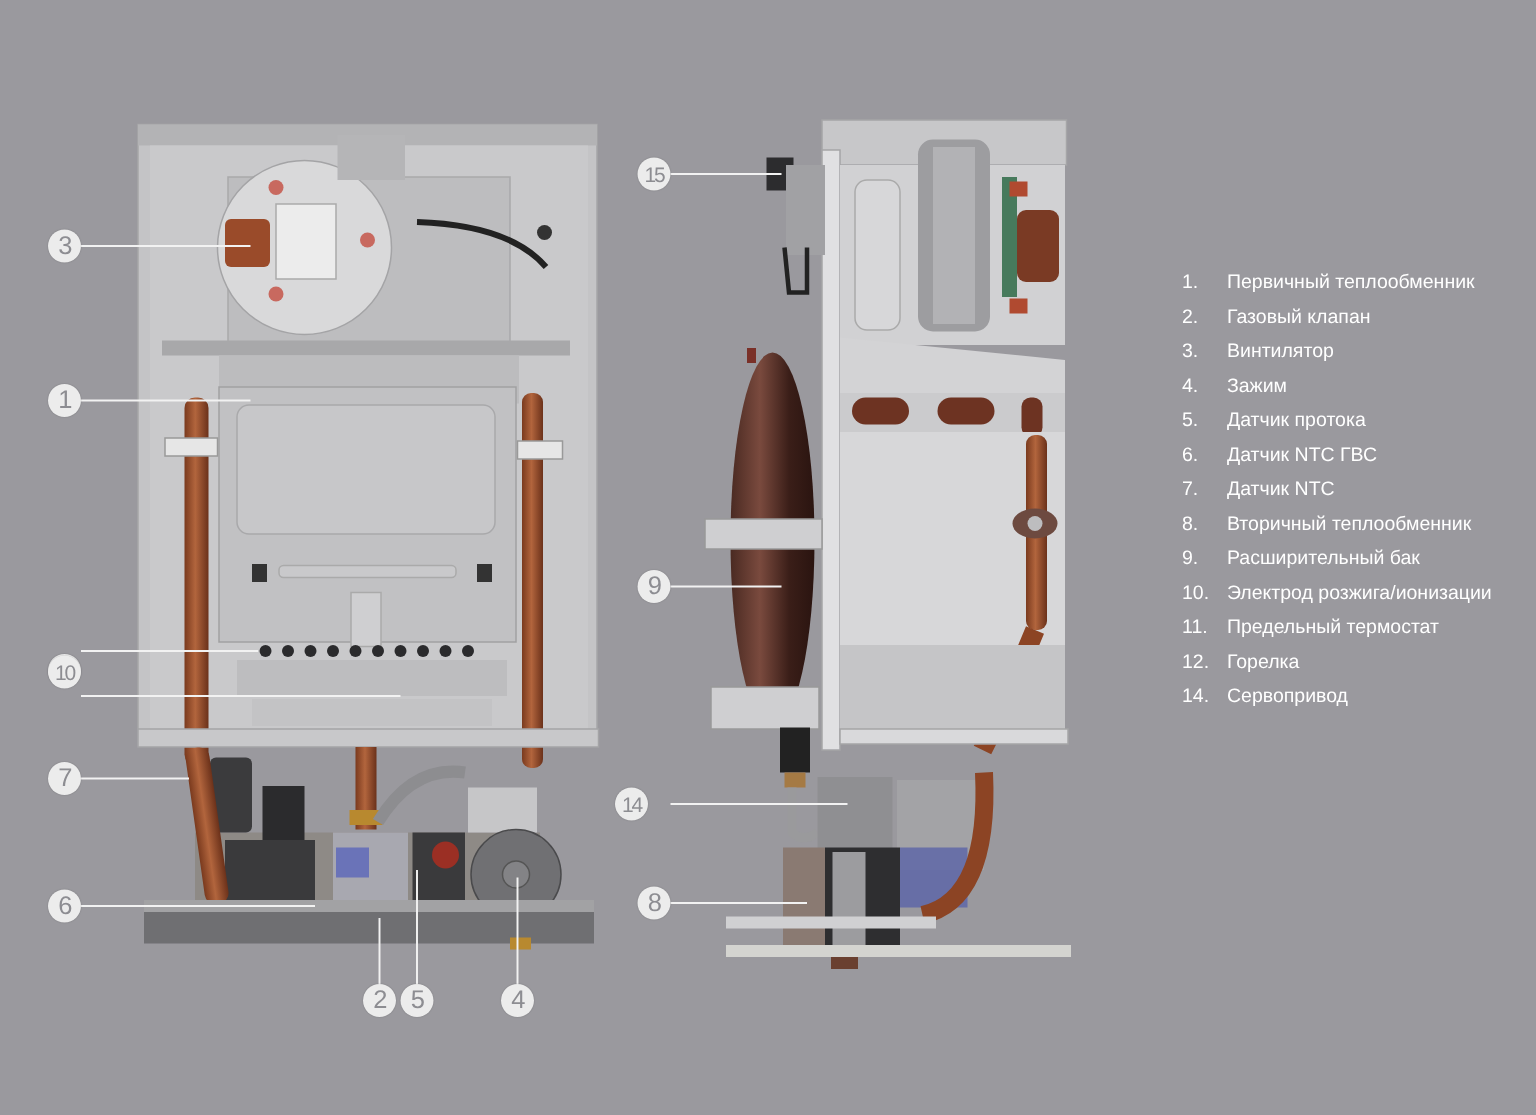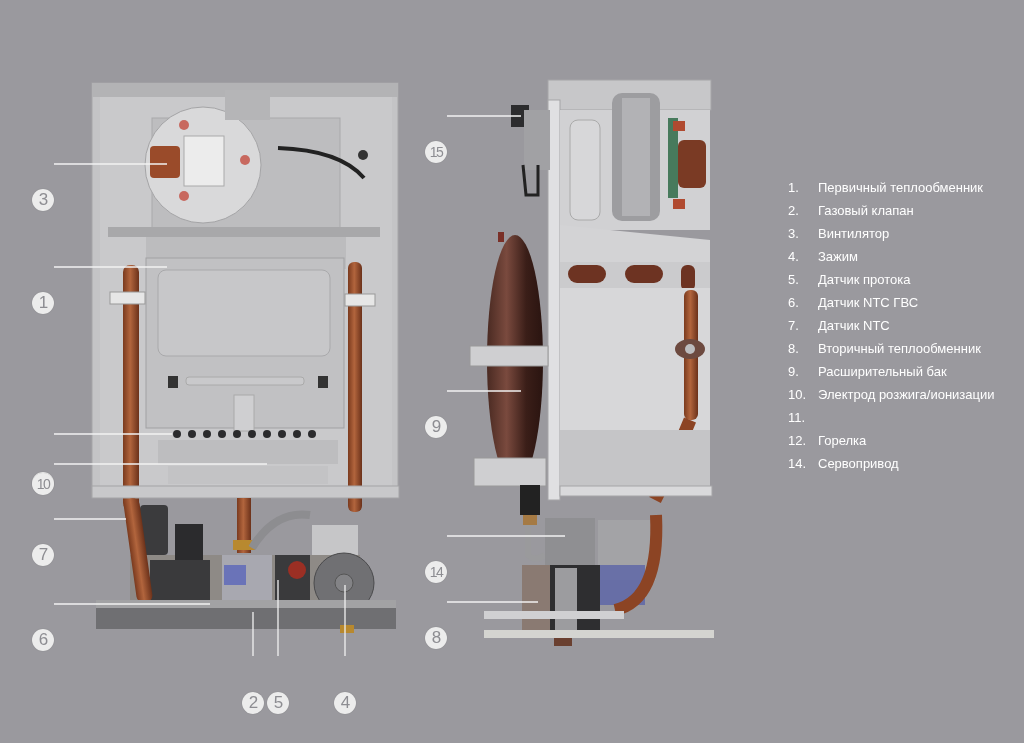--- a/index.html
+++ b/index.html
@@ -1,18 +1,18 @@
 <!DOCTYPE html>
 <html><head>
 <meta charset="utf-8">
 <style>
   html,body{margin:0;padding:0;}
   body{width:1024px;height:743px;background:#9a999e;position:relative;overflow:hidden;font-family:"Liberation Sans",sans-serif;}
   svg{position:absolute;left:0;top:0;}
-  .callout{position:absolute;width:22px;height:22px;border-radius:50%;background:#ececec;color:#8d8d92;font-family:"Liberation Sans",sans-serif;font-size:17px;line-height:22px;text-align:center;letter-spacing:-1px;box-shadow:0 0 1px rgba(0,0,0,.25);margin-top:36px;}
+  .callout{position:absolute;width:22px;height:22px;border-radius:50%;background:#ececec;color:#8d8d92;font-family:"Liberation Sans",sans-serif;font-size:17px;line-height:22px;text-align:center;letter-spacing:-1px;box-shadow:0 0 1px rgba(0,0,0,.25);}
   .callout.two{font-size:14px;letter-spacing:-1.5px;}
   .legend{position:absolute;left:788px;top:179px;width:236px;}
   .legend-row{height:23px;display:flex;color:#ffffff;font-size:13px;line-height:18px;}
   .legend-num{width:30px;}
   .legend-text{white-space:nowrap;}
 </style>
 </head>
 <body>
 
 <svg width="1024" height="743">
@@ -173,21 +173,21 @@
 <div class="callout" style="left:32px;top:256px;">1</div>
 <div class="callout two" style="left:32px;top:436px;">12</div>
 <div class="callout two" style="left:32px;top:437px;">10</div>
 <div class="callout" style="left:32px;top:508px;">7</div>
 <div class="callout" style="left:32px;top:593px;">6</div>
 <div class="callout" style="left:242px;top:656px;">2</div>
 <div class="callout" style="left:267px;top:656px;">5</div>
 <div class="callout" style="left:334px;top:656px;">4</div>
 <div class="callout two" style="left:425px;top:105px;">15</div>
 <div class="callout" style="left:425px;top:380px;">9</div>
-<div class="callout two" style="left:425px;top:525px;">14</div>
+<div class="callout two" style="left:410px;top:525px;">14</div>
 <div class="callout" style="left:425px;top:591px;">8</div>
 
 <div class="legend">
   <div class="legend-row">
       <span class="legend-num">1.</span>
       <span class="legend-text">Первичный теплообменник</span>
     </div>
   <div class="legend-row">
       <span class="legend-num">2.</span>
       <span class="legend-text">Газовый клапан</span>
@@ -219,20 +219,21 @@
   <div class="legend-row">
       <span class="legend-num">9.</span>
       <span class="legend-text">Расширительный бак</span>
     </div>
   <div class="legend-row">
       <span class="legend-num">10.</span>
       <span class="legend-text">Электрод розжига/ионизации</span>
     </div>
   <div class="legend-row">
       <span class="legend-num">11.</span>
+      <span class="legend-text">Предельный термостат</span>
     </div>
   <div class="legend-row">
       <span class="legend-num">12.</span>
       <span class="legend-text">Горелка</span>
     </div>
   <div class="legend-row">
       <span class="legend-num">14.</span>
       <span class="legend-text">Сервопривод</span>
     </div>
 </div>

